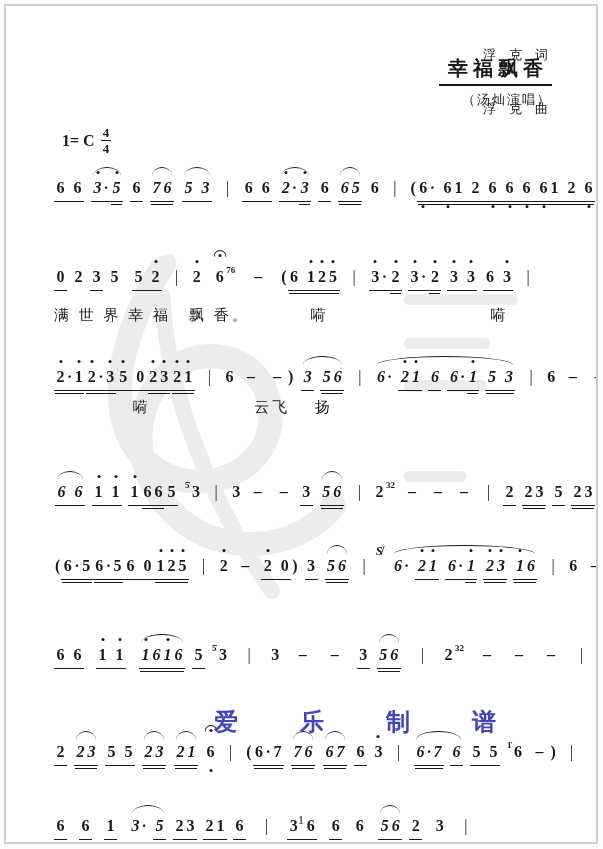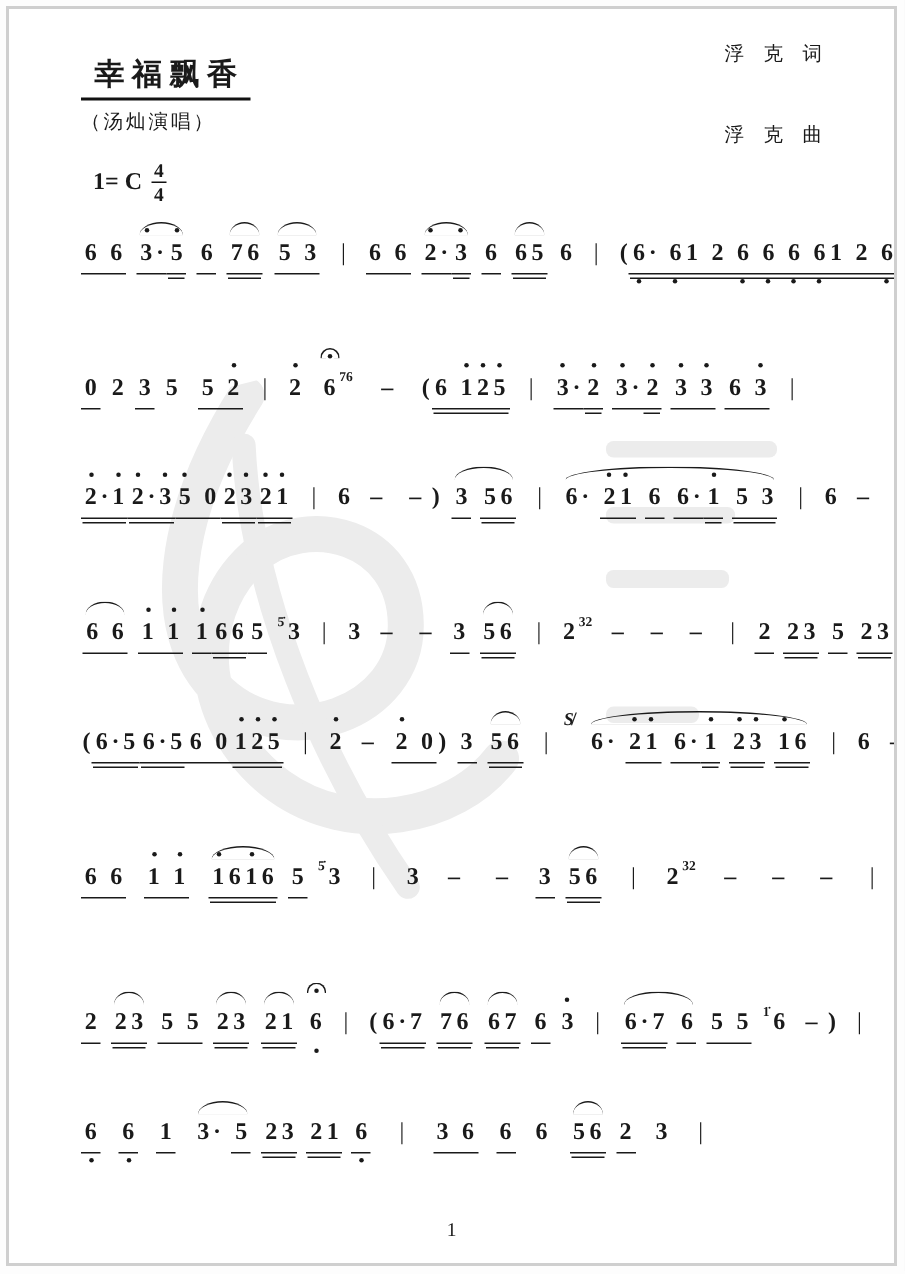--- a/index.html
+++ b/index.html
@@ -9,21 +9,21 @@
         background:#fff;overflow:hidden;}
   .sheet{position:relative;padding:30px 44px 0 48px;}
 
   
   .clef-wm{position:absolute;left:45px;top:245px;transform:rotate(-14deg);z-index:0;pointer-events:none;}
   .wm-bar{position:absolute;background:#ececec;border-radius:5px;z-index:0;pointer-events:none;}
   .brand-wm{position:absolute;left:208px;top:700px;z-index:3;font-weight:bold;font-size:24px;
             letter-spacing:28px;white-space:pre;pointer-events:none;}
 
   
-  .head{position:relative;z-index:2;text-align:left;}
+  .head{position:relative;z-index:2;text-align:right;margin-top:19px;}
   .title{display:inline-block;font-size:20px;font-weight:bold;letter-spacing:5px;
          border-bottom:2px solid #111;padding:0 4px 2px 9px;}
   .subtitle{font-size:13px;letter-spacing:2px;margin-top:5px;}
   .meta{position:relative;z-index:2;display:flex;justify-content:space-between;
         align-items:flex-end;margin-top:2px;height:44px;}
   .keysig{font-size:16px;font-weight:bold;display:flex;align-items:center;gap:6px;padding-left:8px;}
   .meter{display:inline-flex;flex-direction:column;align-items:center;font-size:13px;
          font-weight:bold;line-height:1;}
   .meter .mt{border-bottom:1px solid #111;padding:0 2px 1px;}
   .meter .mb{padding-top:1px;}
@@ -37,21 +37,21 @@
   .note{position:relative;padding:0 1.5px;}
   .note.hi::before{content:"";position:absolute;top:-4px;left:50%;transform:translateX(-50%);
                    width:3px;height:3px;border-radius:50%;background:#1a1a1a;}
   .note.lo::after{content:"";position:absolute;bottom:-7px;left:50%;transform:translateX(-50%);
                   width:3px;height:3px;border-radius:50%;background:#1a1a1a;}
   .grp{position:relative;padding:0 1px;}
   .u1{border-bottom:1.5px solid #1a1a1a;}
   .u2{border-bottom:1.5px solid #1a1a1a;}
   .u2::after{content:"";position:absolute;left:1px;right:1px;bottom:-4px;
              border-bottom:1.5px solid #1a1a1a;}
-  .slur{padding-top:0;}
+  .slur{padding-top:0;font-style:italic;}
   .slur::before{content:"";position:absolute;left:3px;right:3px;top:-8px;height:8px;
                 border-top:1.5px solid #1a1a1a;border-radius:50%/100% 100% 0 0;}
   .sp{width:6px;}
   .dash{padding:0 6px;}
   .bar{padding:0 7px;font-weight:normal;}
   .dot{padding:0 1px;}
   .paren{padding:0 1px;}
   .grace{font-size:9px;vertical-align:9px;margin:16px 1px;font-weight:bold;}
   .fw{position:relative;}
   .fw::before{content:"";position:absolute;left:50%;transform:translateX(-50%);top:-14px;
@@ -73,20 +73,21 @@
     <svg class="clef-wm" width="310" height="400" viewBox="0 0 310 400">
       <path d="M160 8 C 95 70, 62 145, 95 196 C 128 247, 212 240, 226 182
                C 240 124, 180 92, 138 114 C 86 142, 76 216, 118 266
                C 156 311, 226 316, 266 284" fill="none" stroke="#ececec" stroke-width="24" stroke-linecap="round"></path>
       <path d="M150 40 C 130 140, 150 260, 185 352" fill="none" stroke="#ececec" stroke-width="16" stroke-linecap="round"></path>
     </svg>
     <div class="wm-bar" style="left:398px;top:288px;width:114px;height:11px;"></div>
     <div class="wm-bar" style="left:398px;top:332px;width:86px;height:11px;"></div>
     <div class="wm-bar" style="left:398px;top:374px;width:82px;height:12px;"></div>
     <div class="wm-bar" style="left:398px;top:465px;width:62px;height:11px;"></div>
+    <div class="brand-wm" style="color: rgb(67, 67, 187);">爱 乐 制 谱</div>
 
     <div class="sheet">
 
       <div class="head">
         <div><span class="title">幸福飘香</span></div>
         <div class="subtitle">（汤灿演唱）</div>
       </div>
 
       <div class="meta">
         <div class="keysig">
@@ -101,23 +102,25 @@
           <div>浮　克　曲</div>
         </div>
       </div>
 
       <div class="lines">
         <div class="mline">
           <div class="notes"><span><span class="grp u1"><span class="note">6</span><span class="sp"></span><span class="note">6</span></span><span class="sp"></span><span class="grp slur"><span class="grp u1"><span class="note hi">3</span><span class="dot">·</span></span><span class="grp u2"><span class="note hi">5</span></span></span><span class="sp"></span><span class="grp u1"><span class="note">6</span></span><span class="sp"></span><span class="grp slur"><span class="grp u2"><span class="note">7</span><span class="note">6</span></span></span><span class="sp"></span><span class="grp slur"><span class="grp u1"><span class="note">5</span><span class="sp"></span><span class="note">3</span></span></span><span class="sp"></span><span class="bar">|</span><span class="sp"></span><span class="grp u1"><span class="note">6</span><span class="sp"></span><span class="note">6</span></span><span class="sp"></span><span class="grp slur"><span class="grp u1"><span class="note hi">2</span><span class="dot">·</span></span><span class="grp u2"><span class="note hi">3</span></span></span><span class="sp"></span><span class="grp u1"><span class="note">6</span></span><span class="sp"></span><span class="grp slur"><span class="grp u2"><span class="note">6</span><span class="note">5</span></span></span><span class="sp"></span><span class="note">6</span><span class="sp"></span><span class="bar">|</span><span class="sp"></span><span class="paren">(</span><span class="grp u2"><span class="note lo">6</span><span class="dot">·</span><span class="sp"></span><span class="note lo">6</span><span class="note">1</span><span class="sp"></span><span class="note">2</span><span class="sp"></span><span class="note lo">6</span><span class="sp"></span><span class="note lo">6</span><span class="sp"></span><span class="note lo">6</span><span class="sp"></span><span class="note lo">6</span><span class="note">1</span><span class="sp"></span><span class="note">2</span><span class="sp"></span><span class="note lo">6</span></span><span class="paren">)</span><span class="sp"></span></span></div>
         </div>
         <div class="mline">
           <div class="notes"><span><span class="grp u1"><span class="note">0</span></span><span class="sp"></span><span class="note">2</span><span class="sp"></span><span class="grp u1"><span class="note">3</span></span><span class="sp"></span><span class="note">5</span><span class="sp"></span><span class="sp"></span><span class="grp u1"><span class="note">5</span><span class="sp"></span><span class="note hi">2</span></span><span class="sp"></span><span class="bar">|</span><span class="sp"></span><span class="note hi">2</span><span class="sp"></span><span class="sp"></span><span class="fw"><span class="note">6</span></span><span class="grace">76</span><span class="sp"></span><span class="sp"></span><span class="dash">–</span><span class="sp"></span><span class="sp"></span><span class="paren">(</span><span class="grp u2"><span class="note">6</span><span class="sp"></span><span class="note hi">1</span><span class="note hi">2</span><span class="note hi">5</span></span><span class="sp"></span><span class="bar">|</span><span class="sp"></span><span class="grp u1"><span class="note hi">3</span><span class="dot">·</span></span><span class="grp u2"><span class="note hi">2</span></span><span class="sp"></span><span class="grp u1"><span class="note hi">3</span><span class="dot">·</span></span><span class="grp u2"><span class="note hi">2</span></span><span class="sp"></span><span class="grp u1"><span class="note hi">3</span><span class="sp"></span><span class="note hi">3</span></span><span class="sp"></span><span class="grp u1"><span class="note">6</span><span class="sp"></span><span class="note hi">3</span></span><span class="sp"></span><span class="bar">|</span></span></div>
+          <div class="lyrics">满 世 界 幸 福　飘 香。　　　 嗬　　　　　　　　　嗬</div>
         </div>
         <div class="mline">
           <div class="notes"><span><span class="grp u2"><span class="note hi">2</span><span class="dot">·</span><span class="note hi">1</span></span><span class="grp u2"><span class="note hi">2</span><span class="dot">·</span><span class="note hi">3</span></span><span class="grp u1"><span class="note hi">5</span><span class="sp"></span><span class="note">0</span></span><span class="grp u2"><span class="note hi">2</span><span class="note hi">3</span></span><span class="grp u2"><span class="note hi">2</span><span class="note hi">1</span></span><span class="sp"></span><span class="bar">|</span><span class="sp"></span><span class="note">6</span><span class="sp"></span><span class="dash">–</span><span class="sp"></span><span class="dash">–</span><span class="paren">)</span><span class="sp"></span><span class="grp slur"><span class="grp u1"><span class="note">3</span></span><span class="sp"></span><span class="grp u2"><span class="note">5</span><span class="note">6</span></span></span><span class="sp"></span><span class="bar">|</span><span class="sp"></span><span class="grp slur"><span class="note">6</span><span class="dot">·</span><span class="sp"></span><span class="grp u1"><span class="note hi">2</span><span class="note hi">1</span></span><span class="sp"></span><span class="grp u1"><span class="note">6</span></span><span class="sp"></span><span class="grp u1"><span class="note">6</span><span class="dot">·</span></span><span class="grp u2"><span class="note hi">1</span></span><span class="sp"></span><span class="grp u2"><span class="note">5</span><span class="sp"></span><span class="note">3</span></span></span><span class="sp"></span><span class="bar">|</span><span class="sp"></span><span class="note">6</span><span class="sp"></span><span class="dash">–</span><span class="sp"></span><span class="dash">–</span><span class="sp"></span><span class="sp"></span></span></div>
+          <div class="lyrics">　　　　 嗬　　　　　  云飞　 扬</div>
         </div>
         <div class="mline">
           <div class="notes"><span><span class="grp slur"><span class="grp u1"><span class="note">6</span><span class="sp"></span><span class="note">6</span></span></span><span class="sp"></span><span class="grp u1"><span class="note hi">1</span><span class="sp"></span><span class="note hi">1</span></span><span class="sp"></span><span class="grp u1"><span class="note hi">1</span></span><span class="grp u2"><span class="note">6</span><span class="note">6</span></span><span class="grp u1"><span class="note">5</span></span><span class="sp"></span><span class="grace">5̇</span><span class="note">3</span><span class="sp"></span><span class="bar">|</span><span class="sp"></span><span class="note">3</span><span class="sp"></span><span class="dash">–</span><span class="sp"></span><span class="dash">–</span><span class="sp"></span><span class="grp u1"><span class="note">3</span></span><span class="sp"></span><span class="grp slur"><span class="grp u2"><span class="note">5</span><span class="note">6</span></span></span><span class="sp"></span><span class="bar">|</span><span class="sp"></span><span class="note">2</span><span class="grace">32</span><span class="sp"></span><span class="dash">–</span><span class="sp"></span><span class="dash">–</span><span class="sp"></span><span class="dash">–</span><span class="sp"></span><span class="bar">|</span><span class="sp"></span><span class="grp u1"><span class="note">2</span></span><span class="sp"></span><span class="grp u2"><span class="note">2</span><span class="note">3</span></span><span class="sp"></span><span class="grp u1"><span class="note">5</span></span><span class="sp"></span><span class="grp u2"><span class="note">2</span><span class="note">3</span></span><span class="sp"></span><span class="sp"></span><span class="sp"></span></span></div>
         </div>
         <div class="mline">
           <div class="notes"><span><span class="paren">(</span><span class="grp u2"><span class="note">6</span><span class="dot">·</span><span class="note">5</span></span><span class="grp u2"><span class="note">6</span><span class="dot">·</span><span class="note">5</span></span><span class="grp u1"><span class="note">6</span><span class="sp"></span><span class="note">0</span></span><span class="grp u2"><span class="note hi">1</span><span class="note hi">2</span><span class="note hi">5</span></span><span class="sp"></span><span class="bar">|</span><span class="sp"></span><span class="note hi">2</span><span class="sp"></span><span class="dash">–</span><span class="sp"></span><span class="grp u1"><span class="note hi">2</span><span class="sp"></span><span class="note">0</span></span><span class="paren">)</span><span class="sp"></span><span class="grp u1"><span class="note">3</span></span><span class="sp"></span><span class="grp slur"><span class="grp u2"><span class="note">5</span><span class="note">6</span></span></span><span class="sp"></span><span class="bar">|</span><span class="segno">S̸</span><span class="sp"></span><span class="grp slur"><span class="note">6</span><span class="dot">·</span><span class="sp"></span><span class="grp u1"><span class="note hi">2</span><span class="note hi">1</span></span><span class="sp"></span><span class="grp u1"><span class="note">6</span><span class="dot">·</span></span><span class="grp u2"><span class="note hi">1</span></span><span class="sp"></span><span class="grp u2"><span class="note hi">2</span><span class="note hi">3</span></span><span class="sp"></span><span class="grp u2"><span class="note hi">1</span><span class="note">6</span></span></span><span class="sp"></span><span class="bar">|</span><span class="sp"></span><span class="note">6</span><span class="sp"></span><span class="dash">–</span><span class="sp"></span><span class="sp"></span><span class="sp"></span></span></div>
         </div>
         <div class="mline">
           <div class="notes"><span><span class="grp u1"><span class="note">6</span><span class="sp"></span><span class="note">6</span></span><span class="sp"></span><span class="sp"></span><span class="grp u1"><span class="note hi">1</span><span class="sp"></span><span class="note hi">1</span></span><span class="sp"></span><span class="sp"></span><span class="grp slur"><span class="grp u2"><span class="note hi">1</span><span class="note">6</span><span class="note hi">1</span><span class="note">6</span></span></span><span class="sp"></span><span class="grp u1"><span class="note">5</span></span><span class="sp"></span><span class="grace">5̇</span><span class="note">3</span><span class="sp"></span><span class="sp"></span><span class="bar">|</span><span class="sp"></span><span class="sp"></span><span class="note">3</span><span class="sp"></span><span class="sp"></span><span class="dash">–</span><span class="sp"></span><span class="sp"></span><span class="dash">–</span><span class="sp"></span><span class="sp"></span><span class="grp u1"><span class="note">3</span></span><span class="sp"></span><span class="grp slur"><span class="grp u2"><span class="note">5</span><span class="note">6</span></span></span><span class="sp"></span><span class="sp"></span><span class="bar">|</span><span class="sp"></span><span class="sp"></span><span class="note">2</span><span class="grace">32</span><span class="sp"></span><span class="sp"></span><span class="dash">–</span><span class="sp"></span><span class="sp"></span><span class="dash">–</span><span class="sp"></span><span class="sp"></span><span class="dash">–</span><span class="sp"></span><span class="sp"></span><span class="bar">|</span></span></div>
         </div>

